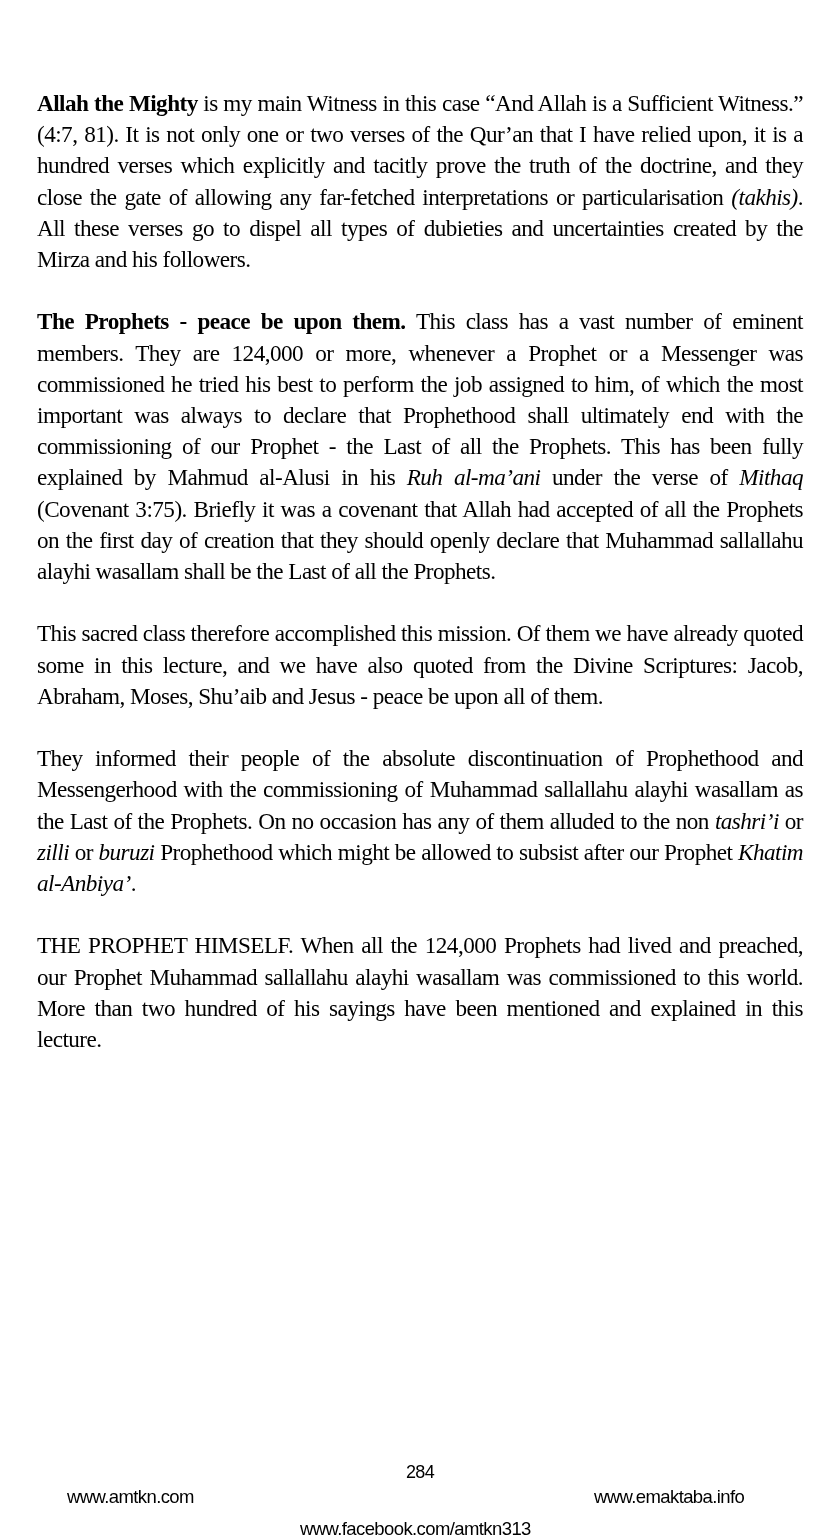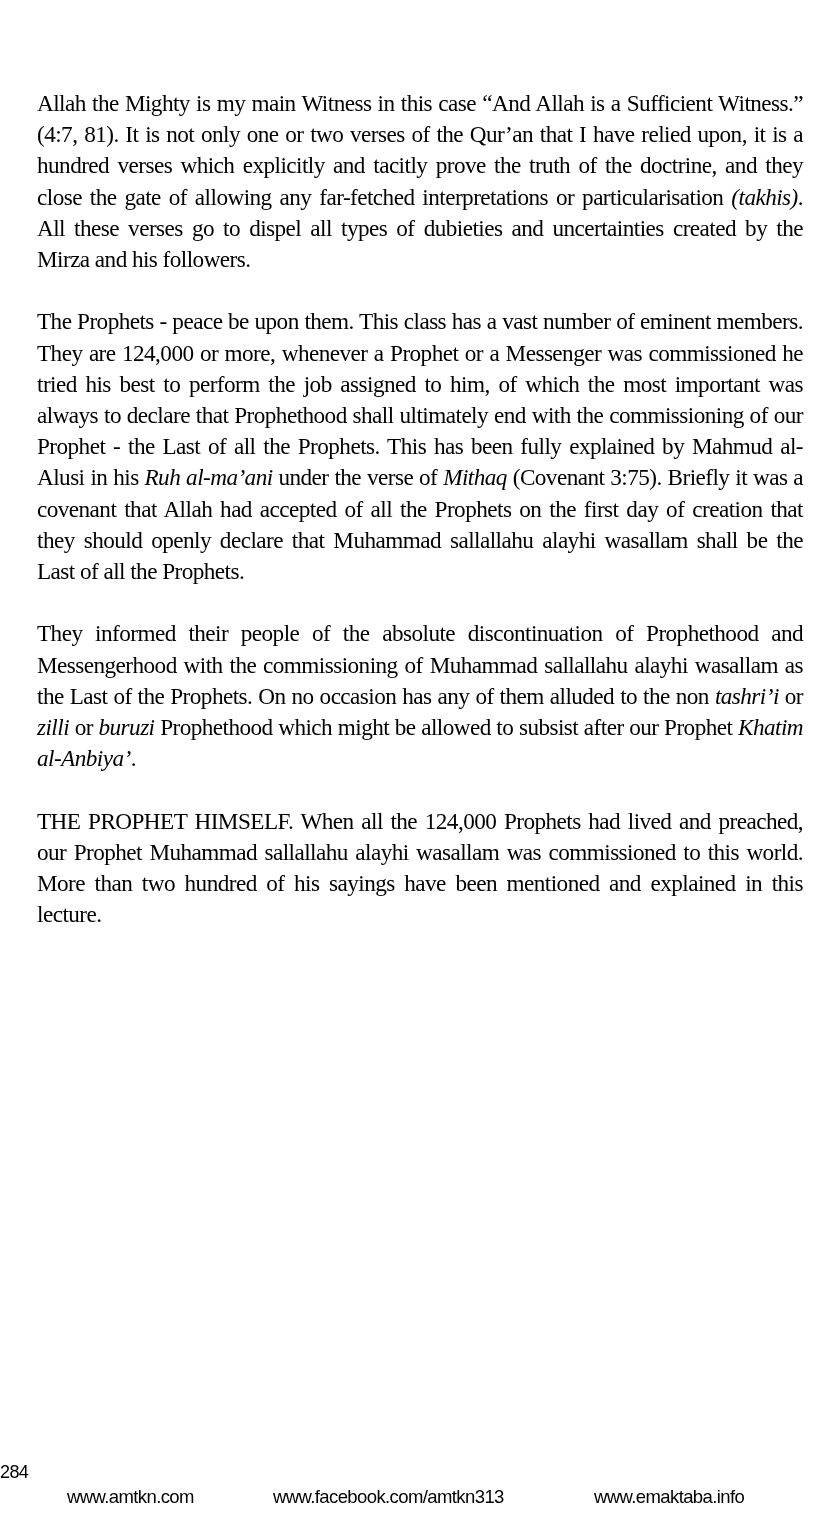--- a/index.html
+++ b/index.html
@@ -26,65 +26,69 @@
     letter-spacing: -0.55px;
     word-spacing: 0px;
   }
   .para {
     margin: 0 0 31.2px 0;
   }
   .para.last {
     margin-bottom: 0;
     margin-top: 12px;
   }
-  .bold { font-weight: normal; }
+  .bold { font-weight: bold; }
   .ital { font-style: italic; margin-top: 43px; }
   .footer-page {
     position: absolute;
     top: 1462px;
     left: 0;
     width: 840px;
+    text-align: center;
     font-family: "Liberation Sans", sans-serif;
     font-size: 18px;
     letter-spacing: -0.6px;
   }
   .footer-links {
     position: absolute;
     top: 1486px;
     left: 0;
     width: 772px;
     height: 24px;
     font-family: "Liberation Sans", sans-serif;
     font-size: 18.5px;
     letter-spacing: -0.6px;
   }
   .footer-links span {
     position: absolute;
     top: 0;
     white-space: nowrap;
   }
   .fl-1 { left: 67px; }
-  .fl-2 { left: 273px; }
+  .fl-2 { left: 300px; margin-top: 32px; }
   .fl-3 { left: 594px; }
 </style>
 </head>
 <body>
 
 <div class="page-body">
 
 
   <p class="para">
     <span class="bold">Allah the Mighty</span><span> is my main Witness in this case “And Allah is a Sufficient Witness.” (4:7, 81). It is not only one or two verses of the Qur’an that I have relied upon, it is a hundred verses which explicitly and tacitly prove the truth of the doctrine, and they close the gate of allowing any far-fetched interpretations or particularisation </span><span class="ital">(takhis)</span><span>. All these verses go to dispel all types of dubieties and uncertainties created by the Mirza and his followers.</span>
   </p>
 
   <p class="para">
     <span class="bold">The Prophets - peace be upon them.</span><span> This class has a vast number of eminent members. They are 124,000 or more, whenever a Prophet or a Messenger was commissioned he tried his best to perform the job assigned to him, of which the most important was always to declare that Prophethood shall ultimately end with the commissioning of our Prophet - the Last of all the Prophets. This has been fully explained by Mahmud al-Alusi in his </span><span class="ital">Ruh al-ma’ani</span><span> under the verse of </span><span class="ital">Mithaq</span><span> (Covenant 3:75). Briefly it was a covenant that Allah had accepted of all the Prophets on the first day of creation that they should openly declare that Muhammad sallallahu alayhi wasallam shall be the Last of all the Prophets.</span>
   </p>
 
 
+  <p class="para">
+    <span>This sacred class therefore accomplished this mission. Of them we have already quoted some in this lecture, and we have also quoted from the Divine Scriptures: Jacob, Abraham, Moses, Shu’aib and Jesus - peace be upon all of them.</span>
+  </p>
 
   <p class="para">
     <span>They informed their people of the absolute discontinuation of Prophethood and Messengerhood with the commissioning of Muhammad sallallahu alayhi wasallam as the Last of the Prophets. On no occasion has any of them alluded to the non </span><span class="ital">tashri’i</span><span> or </span><span class="ital">zilli</span><span> or </span><span class="ital">buruzi</span><span> Prophethood which might be allowed to subsist after our Prophet </span><span class="ital">Khatim al-Anbiya’</span><span>.</span>
   </p>
 
   <p class="para last">
     <span>THE PROPHET HIMSELF. When all the 124,000 Prophets had lived and preached, our Prophet Muhammad sallallahu alayhi wasallam was commissioned to this world. More than two hundred of his sayings have been mentioned and explained in this lecture.</span>
   </p>
 
 </div>

